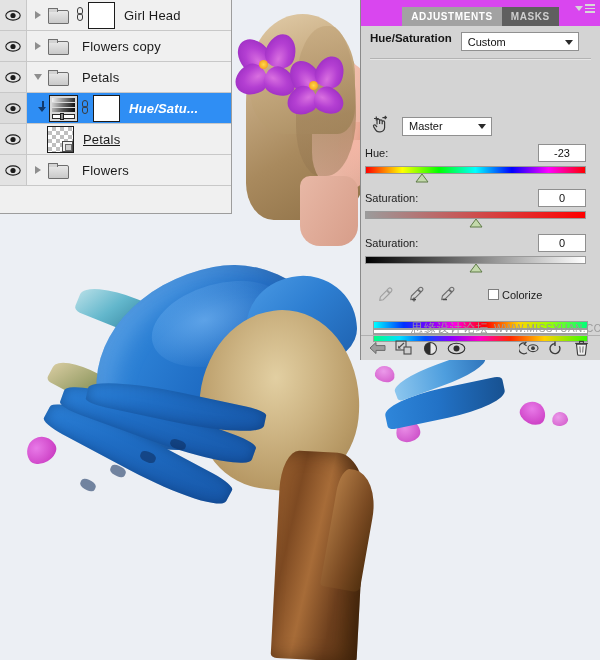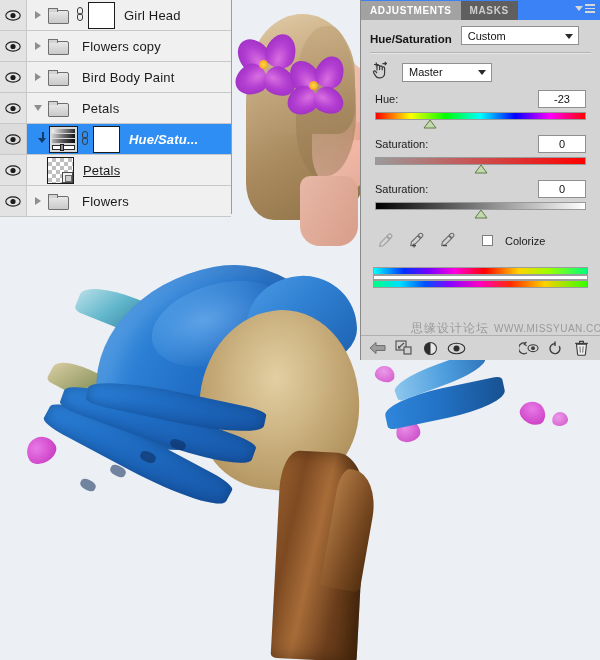--- a/index.html
+++ b/index.html
@@ -236,59 +236,60 @@
   .indent-16 { width: 16px; flex: 0 0 16px; }
 
   
   #adjust-panel {
     position: absolute; left: 360px; top: 0; width: 240px; height: 360px;
     background: #d4d4d4;
     box-sizing: border-box;
     border-left: 1px solid #8a8a8a;
   }
   .tabbar {
-    height: 20px; background: #3b82f6; display: flex; align-items: flex-end;
+    height: 26px; background: #d946ef; display: flex; align-items: flex-end;
     position: relative;
+    justify-content: center;
   }
   .tab {
     height: 19px; padding: 0 9px; display: flex; align-items: center;
     font-size: 10px; font-weight: bold; letter-spacing: .6px;
     color: #ffffff; box-sizing: border-box;
   }
   .tab.active { background: #a2a2a2; color: #ffffff; }
   .tab.inactive { background: #5f5f5f; color: #cfcfcf; }
   .panel-menu {
     position: absolute; right: 5px; top: 4px; display: flex; align-items: center; gap: 2px;
   }
   .menu-caret { width: 0; height: 0; border-left: 4px solid transparent; border-right: 4px solid transparent; border-top: 5px solid #d8d8d8; }
   .menu-lines { display: flex; flex-direction: column; gap: 2px; }
   .menu-lines i { display: block; width: 10px; height: 1.5px; background: #d8d8d8; }
 
   .adj-head {
-    display: flex; align-items: flex-end; padding: 6px 9px 0 9px; gap: 9px;
+    display: flex; align-items: flex-start; padding: 6px 9px 0 9px; gap: 9px;
   }
   .adj-title { font-size: 11.5px; font-weight: bold; color: #161616; white-space: nowrap; }
   .select-box {
     position: relative; background: #ffffff; border: 1px solid #909090;
     height: 19px; display: flex; align-items: center;
     font-size: 11px; color: #111; padding: 0 18px 0 6px; box-sizing: border-box;
   }
   .select-box .caret {
     position: absolute; right: 5px; top: 50%; margin-top: -2px;
     width: 0; height: 0; border-left: 4.5px solid transparent; border-right: 4.5px solid transparent;
     border-top: 5.5px solid #2a2a2a;
   }
   .hr-sep {
     height: 1px; background: #b3b3b3; margin: 7px 9px 0 9px;
     border-bottom: 1px solid #e6e6e6;
   }
-  .channel-row { display: flex; align-items: center; padding: 7px 9px 0 9px; gap: 10px; }
+  .channel-row { display: flex; align-items: center; padding: 7px 9px 0 9px; gap: 10px; margin-top: 48px; }
   .onimage-ico { width: 22px; height: 22px; position: relative; flex: 0 0 22px; }
 
-  .slider-block { padding: 7px 14px 0 14px; }
+  .slider-block { padding: 7px 14px 0 4px; }
   .slider-label-row { display: flex; align-items: center; justify-content: space-between; }
   .slider-label { font-size: 11px; color: #1a1a1a; }
   .num-field {
     width: 48px; height: 18px; background: #ffffff; border: 1px solid #8f8f8f;
     font-size: 11px; color: #111; display: flex; align-items: center; justify-content: center;
     box-sizing: border-box;
   }
   .track-wrap { position: relative; margin-top: 4px; height: 16px; }
   .track {
     height: 8px; width: 100%; border: 1px solid #9a9a9a; box-sizing: border-box;
@@ -299,21 +300,21 @@
   .track.sat { background: linear-gradient(90deg,#9b9b9b 0%,#ff0000 100%); }
   .track.light { background: linear-gradient(90deg,#000000 0%,#ffffff 100%); }
   .thumb-outline {
     position: absolute; top: 7px; margin-left: -7px; width: 14px; height: 10px;
   }
 
   .eyedrop-row {
     display: flex; align-items: center; padding: 14px 14px 0 16px; gap: 14px;
   }
   .eyedrop { width: 17px; height: 17px; position: relative; flex: 0 0 17px; }
-  .colorize-wrap { display: flex; align-items: center; gap: 12px; margin-left: 12px; }
+  .colorize-wrap { display: flex; align-items: center; gap: 3px; margin-left: 18px; }
   .cbox {
     width: 11px; height: 11px; background: #ffffff; border: 1px solid #7d7d7d; box-sizing: border-box;
   }
   .colorize-label { font-size: 11px; color: #1a1a1a; }
 
   .ramp-wrap { padding: 18px 12px 0 12px; }
   .ramp {
     height: 8px; border: 1px solid #9d9d9d; box-sizing: border-box;
   }
   .ramp.a {
@@ -431,35 +432,20 @@
       </div>
       <div class="lay-body">
         <span class="tri">
             <i></i>
           </span>
         <span class="folder"></span>
         <span class="lay-name">Flowers copy</span>
       </div>
     </div>
 
-    <div class="layer-row">
-      <div class="eye-cell">
-        <svg class="eye-ico" width="16" height="11" viewBox="0 0 16 11">
-          <ellipse cx="8" cy="5.5" rx="7.2" ry="4.6" fill="none" stroke="#1c1c1c" stroke-width="1.1"></ellipse>
-          <circle cx="8" cy="5.5" r="2.6" fill="#1c1c1c"></circle>
-        </svg>
-      </div>
-      <div class="lay-body">
-        <span class="tri">
-            <i></i>
-          </span>
-        <span class="folder"></span>
-        <span class="lay-name">Bird Body Paint</span>
-      </div>
-    </div>
 
     <div class="layer-row">
       <div class="eye-cell">
         <svg class="eye-ico" width="16" height="11" viewBox="0 0 16 11">
           <ellipse cx="8" cy="5.5" rx="7.2" ry="4.6" fill="none" stroke="#1c1c1c" stroke-width="1.1"></ellipse>
           <circle cx="8" cy="5.5" r="2.6" fill="#1c1c1c"></circle>
         </svg>
       </div>
       <div class="lay-body">
         <span class="tri open">

